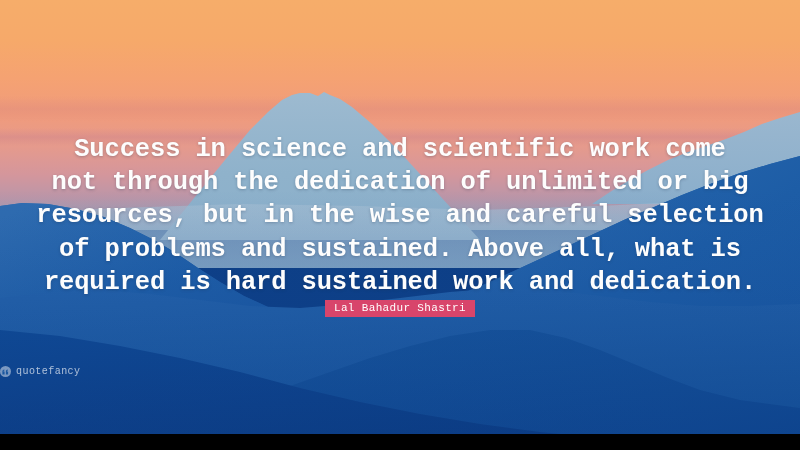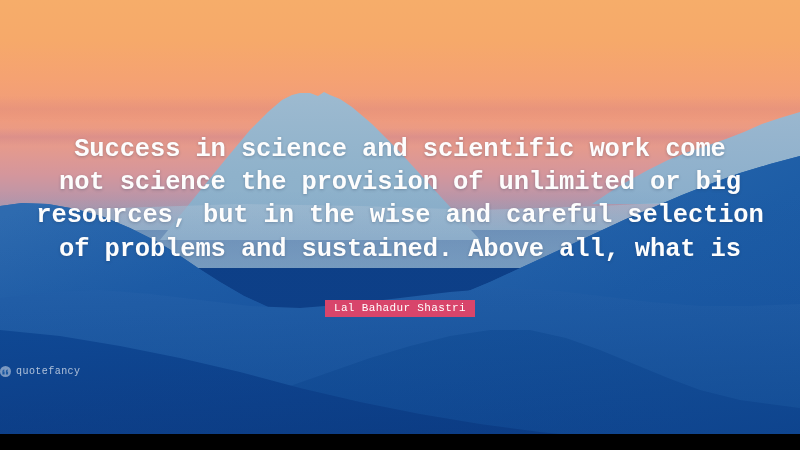--- a/index.html
+++ b/index.html
@@ -241,23 +241,24 @@
     </defs>
     <path d="M0,330 L60,336 L120,346 L180,358 L240,372 L300,388 L360,402
              L420,414 L480,424 L540,432 L600,438 L660,442 L720,446 L800,448
              L800,450 L0,450 Z" fill="url(#gFore)"></path>
   </svg>
 
   <div class="tint"></div>
 
   <div class="quote-block">
     <div class="quote-line">Success in science and scientific work come</div>
-    <div class="quote-line">not science the provision of unlimited or big</div>
+    <div class="quote-line">not through the dedication of unlimited or big</div>
     <div class="quote-line">resources, but in the wise and careful selection</div>
     <div class="quote-line">of problems and sustained. Above all, what is</div>
+    <div class="quote-line">required is hard sustained work and dedication.</div>
   </div>
 
   <div class="author-wrap">
     <span class="author-badge">Lal Bahadur Shastri</span>
   </div>
 
   <div class="footer">
     <span class="logo-mark">
       <svg width="7" height="6" viewBox="0 0 7 6">
         <path d="M0.4,5.6 L0.4,2.6 C0.4,1.2 1.2,0.4 2.4,0.4 L2.4,1.5 C1.8,1.5 1.5,1.9 1.5,2.5 L2.6,2.5 L2.6,5.6 Z

